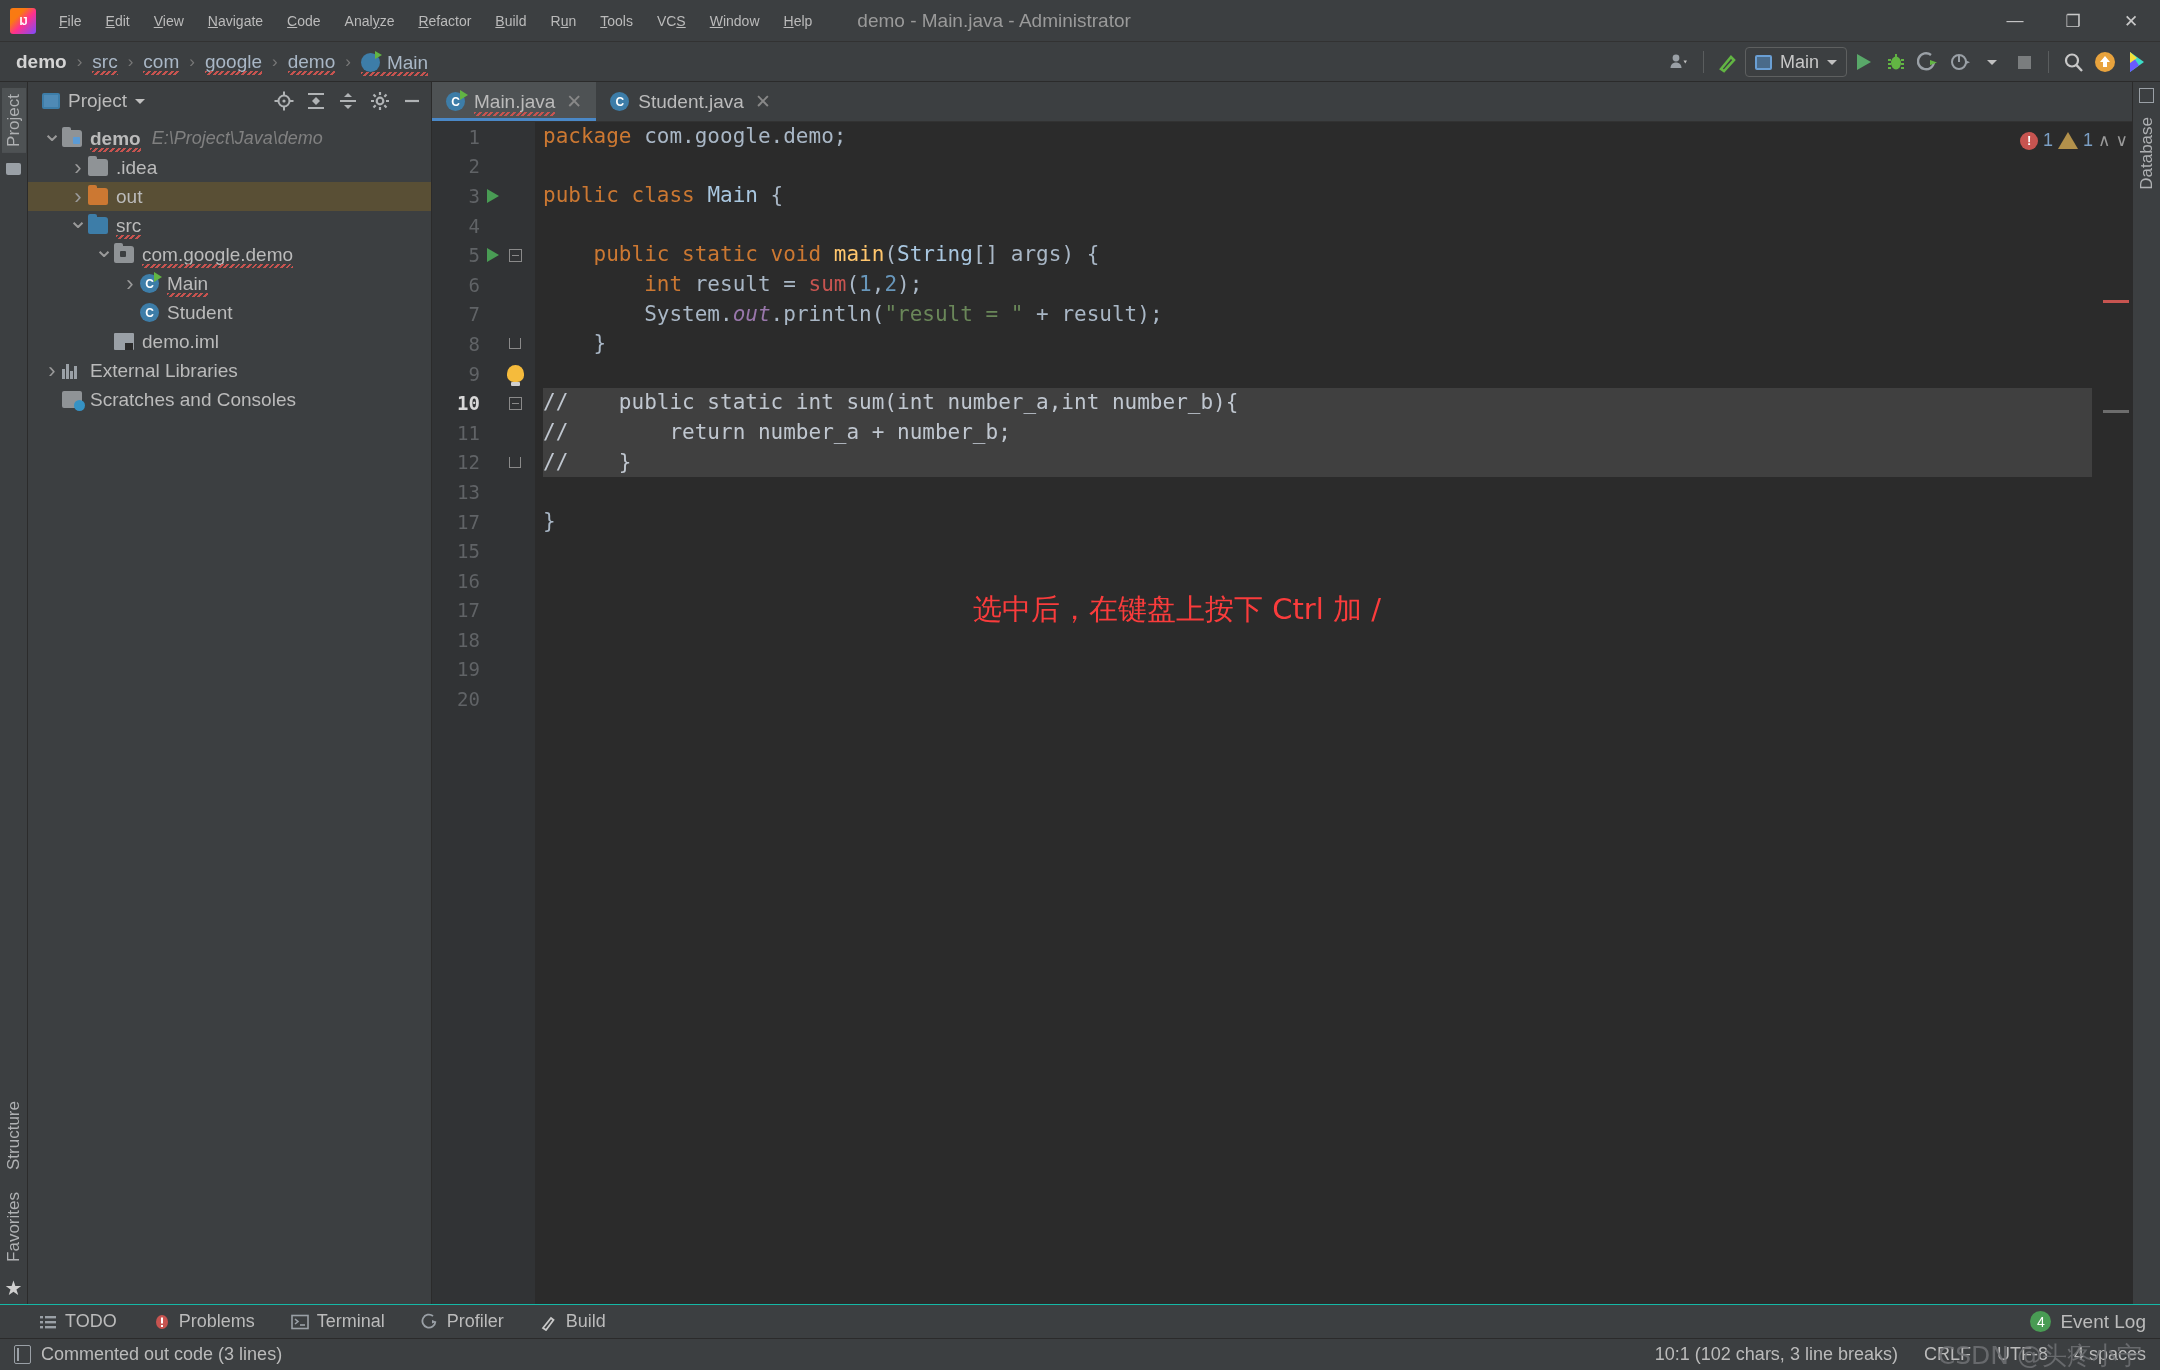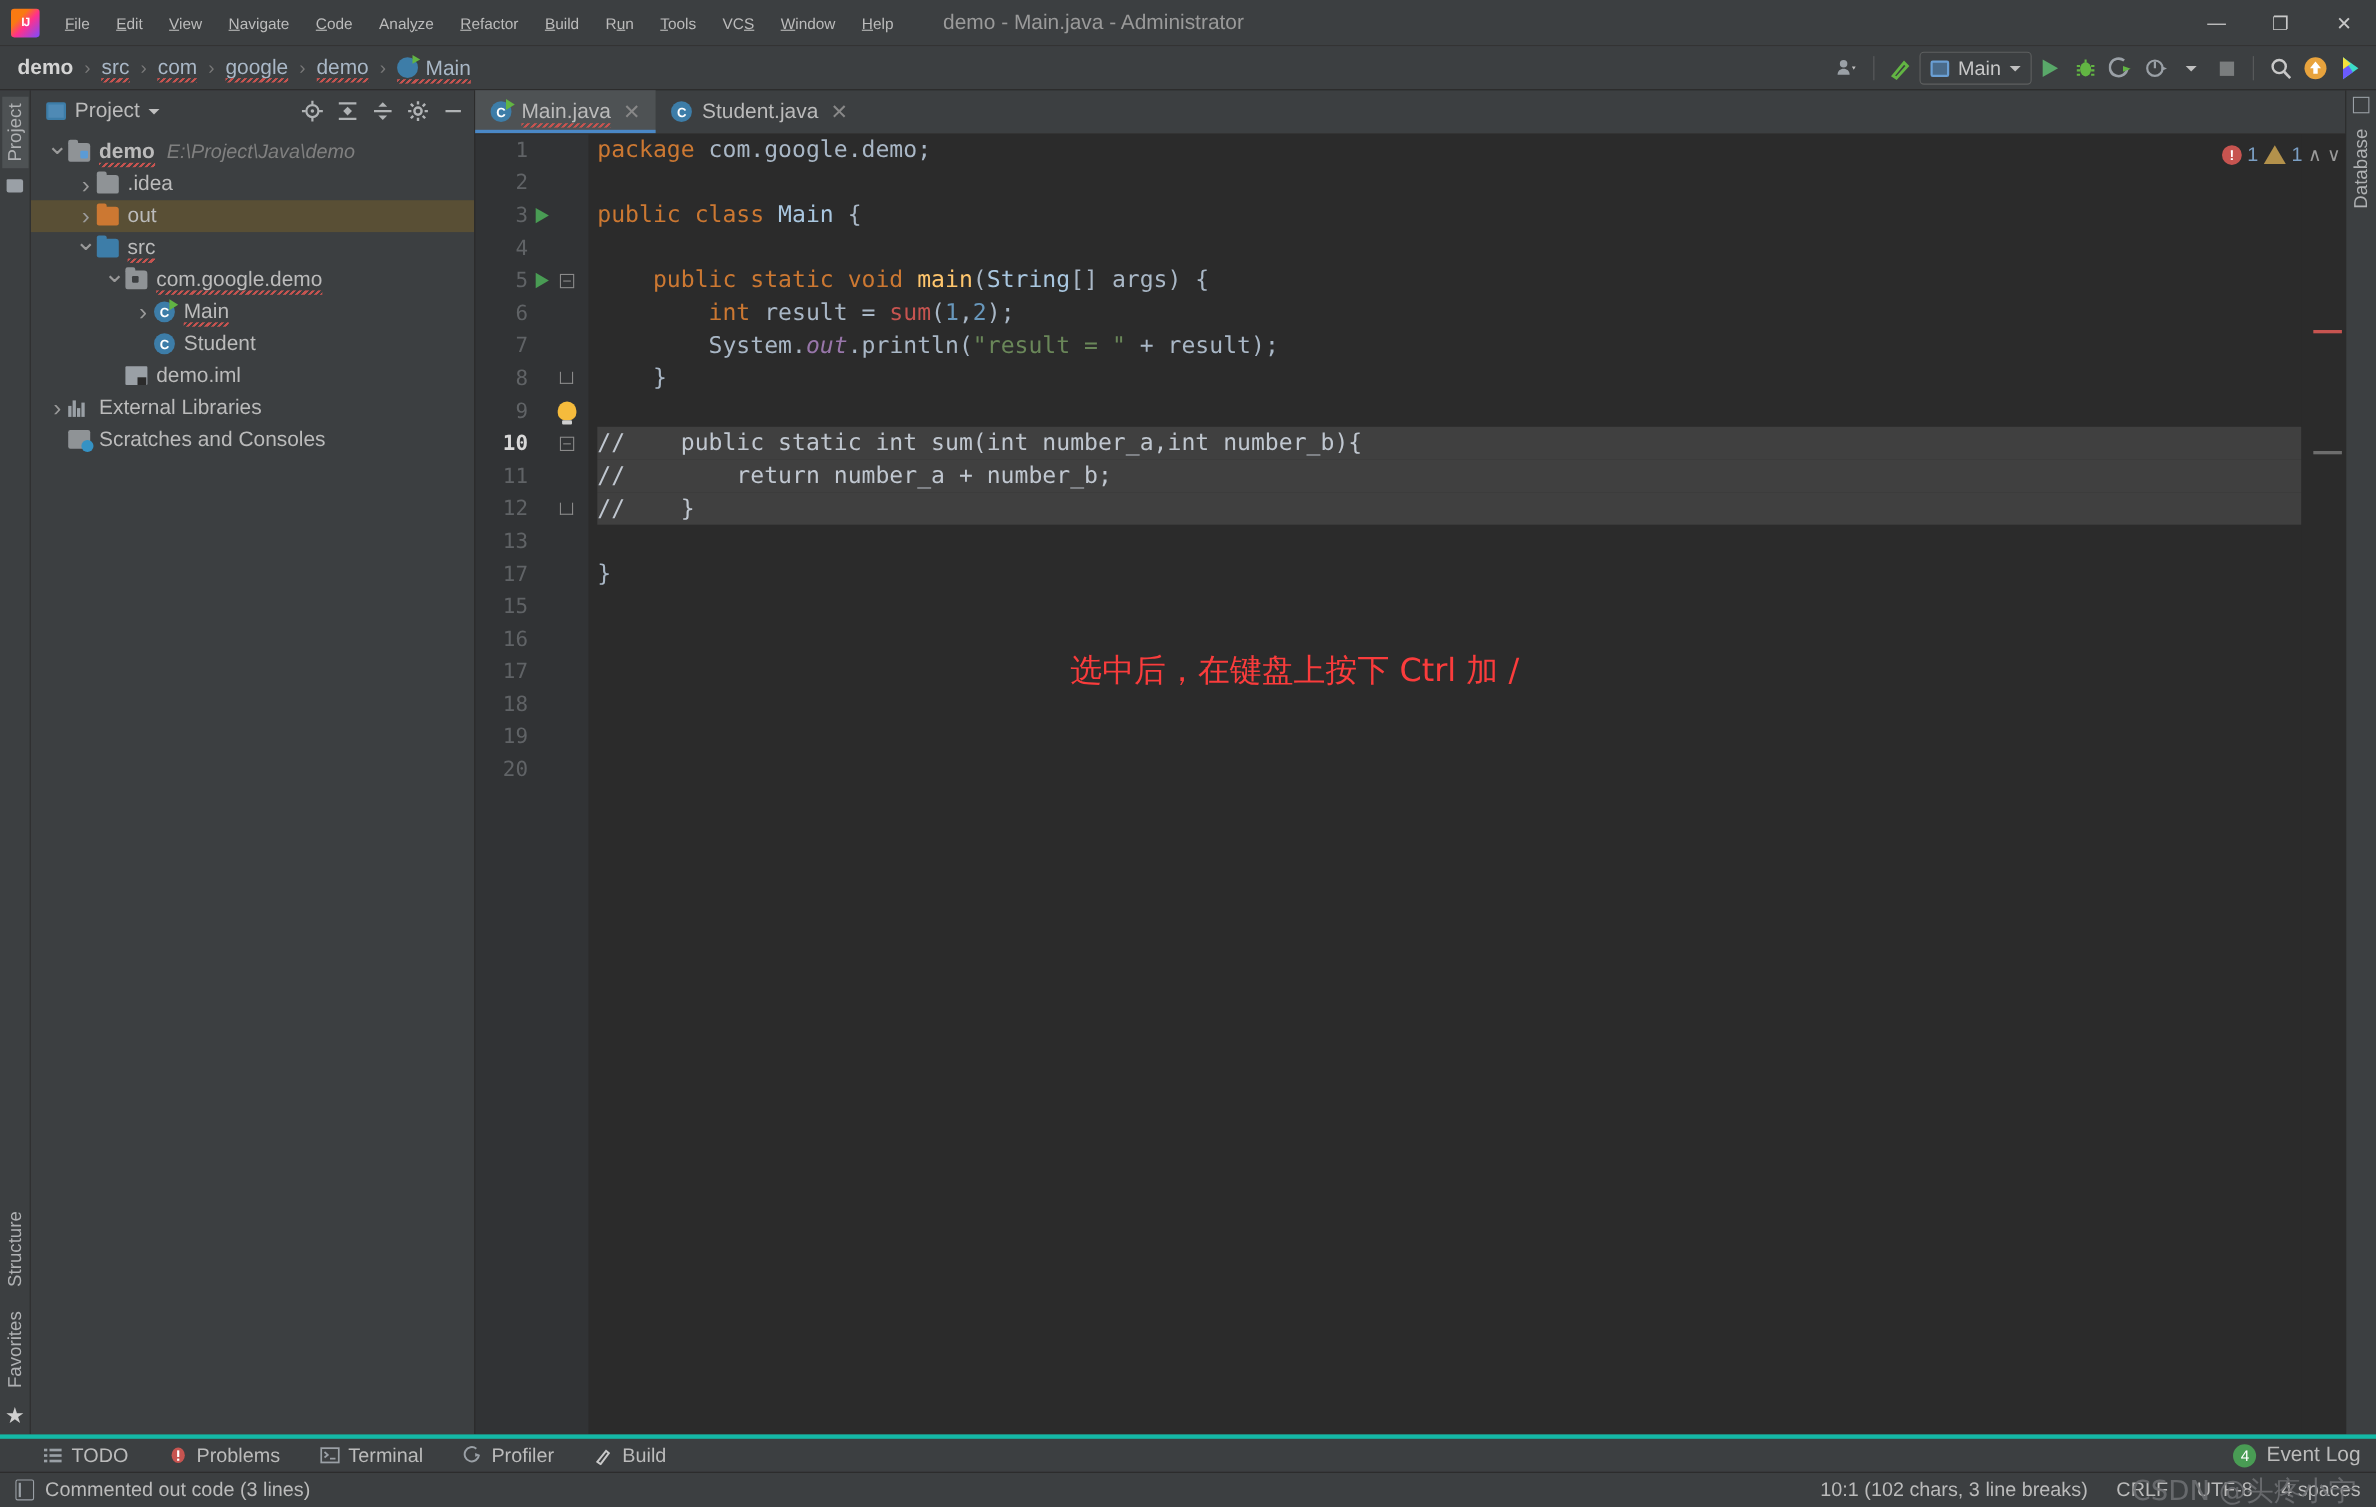--- a/index.html
+++ b/index.html
@@ -212,21 +212,21 @@
   .err-dot{ width:18px;height:18px;border-radius:50%;background:#c75450;position:relative; }
   .err-dot::after{content:"!";position:absolute;inset:0;display:flex;align-items:center;justify-content:center;color:#fff;font-size:13px;font-weight:bold;}
   .warn-tri{ width:0;height:0;border-left:10px solid transparent;border-right:10px solid transparent;border-bottom:17px solid #b3914b; position:relative;}
   .cnt{ color:#7b9fc4; font-size:18px; }
   .chv{ color:#9a9a9a; font-size:17px; }
   .mark{ position:absolute; right:3px; width:26px; height:3px; background:#c75450; }
 
   
   .bottombar{
     height:34px; flex:0 0 34px; background:#3c3f41; display:flex; align-items:center;
-    border-top:4px solid #14b8a6; padding-left:34px; gap:26px; position:relative;
+    border-top:1px solid #14b8a6; padding-left:34px; gap:26px; position:relative;
   }
   .bb-item{ display:flex;align-items:center;gap:8px;color:#bbbbbb;font-size:18px;padding:3px 5px;border-radius:3px;}
   .bb-ico{ width:18px;height:18px;display:flex;align-items:center;justify-content:center;font-size:14px;color:#9aa0a6;}
   .evtlog{ position:absolute; right:14px; display:flex;align-items:center;gap:9px;}
   .evt-badge{ width:21px;height:21px;border-radius:50%;background:#499c54;color:#fff;font-size:14px;display:flex;align-items:center;justify-content:center;}
 
   .statusbar{
     height:32px; flex:0 0 32px; background:#3c3f41; display:flex; align-items:center;
     border-top:1px solid #2b2b2b; padding:0 14px; position:relative; font-size:18px; color:#bbbbbb;
   }

